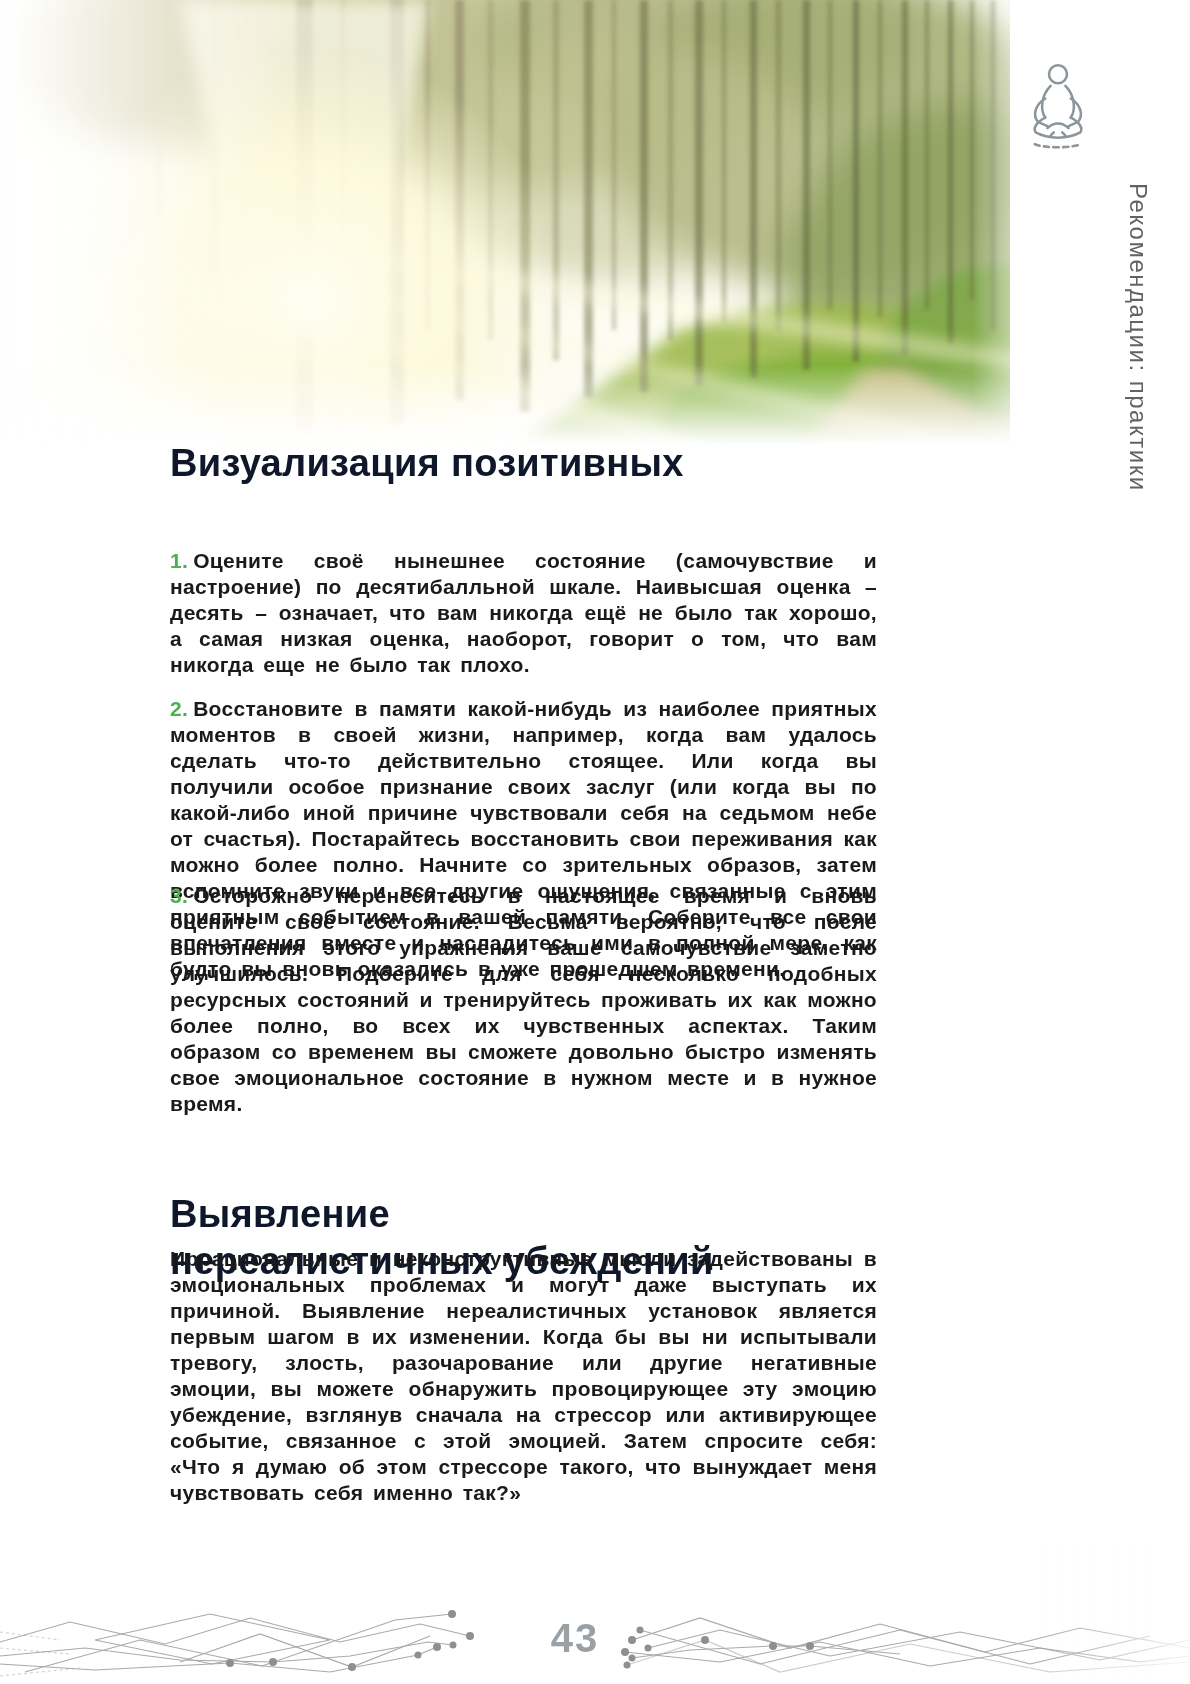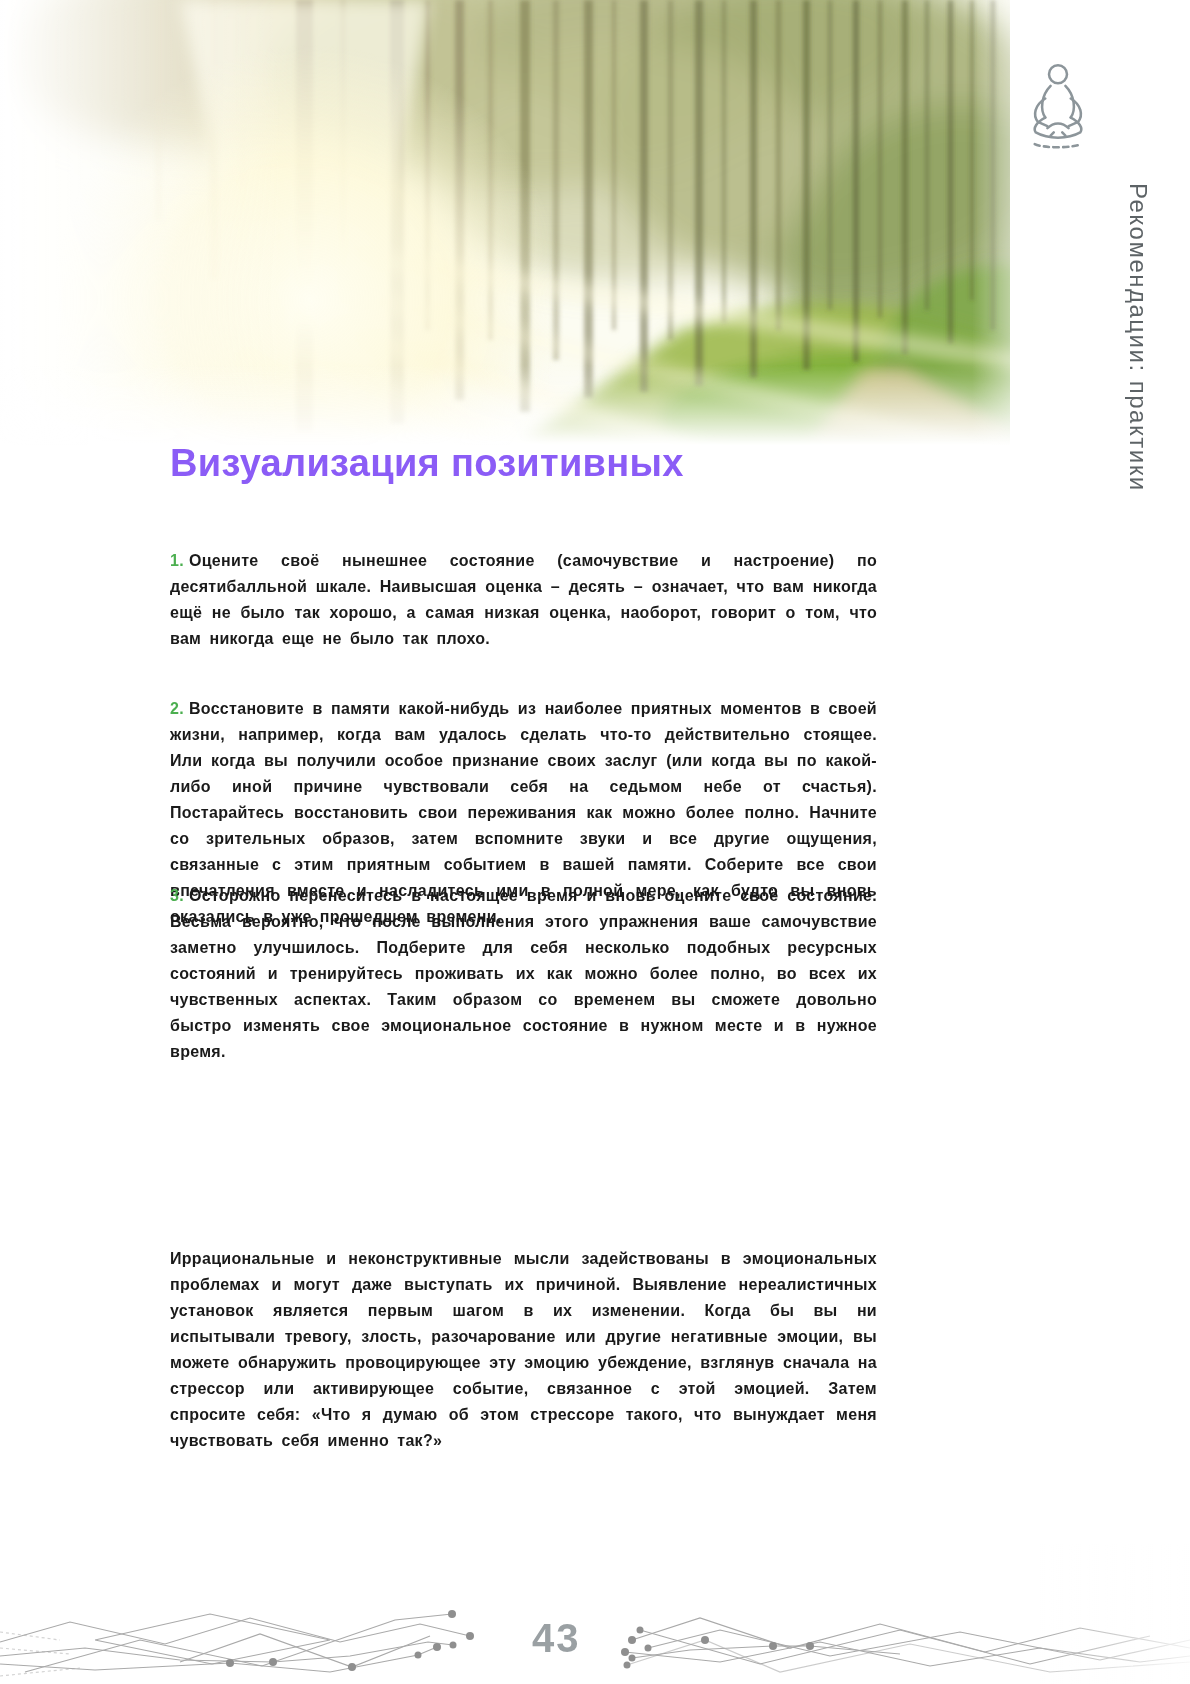--- a/index.html
+++ b/index.html
@@ -2,32 +2,32 @@
 <html><head>
 <meta charset="utf-8">
 <style>
   html,body{margin:0;padding:0;background:#ffffff;}
   .page{position:relative;width:1190px;height:1684px;background:#ffffff;overflow:hidden;
         font-family:"Liberation Sans",sans-serif;}
   .hero{position:absolute;left:0;top:0;width:1010px;height:445px;}
   .meditation{position:absolute;left:1022px;top:62px;width:72px;height:90px;color:#8c959a;}
   .vlabel{position:absolute;left:1124px;top:183px;writing-mode:vertical-rl;
           font-size:24px;letter-spacing:1.5px;color:#5d6366;font-weight:500;}
-  .title{position:absolute;left:170px;width:780px;margin:0;color:#8b5cf6;
+  .title{position:absolute;left:170px;width:780px;margin:0;color:#0f172a;
          font-size:38px;line-height:47px;font-weight:700;letter-spacing:0.3px;}
   .t1{top:440px;}
   .t2{top:1191px;}
-  .para{position:absolute;left:170px;width:707px;margin:0;font-size:16px;line-height:26px;
+  .para{position:absolute;left:170px;width:707px;margin:0;font-size:21px;line-height:26px;
         text-align:justify;color:#1a1a1a;font-weight:600;letter-spacing:0.3px;word-spacing:3.5px;}
   .p1{top:548px;}
   .p2{top:696px;}
   .p3{top:883px;}
   .p4{top:1246px;}
   .num{color:#4caf50;font-weight:700;margin-right:5px;}
-  .pagenum{position:absolute;left:532px;top:1616px;width:110px;
+  .pagenum{position:absolute;left:520px;top:1616px;width:110px;text-align:center;
            font-size:40px;color:#9aa0a3;font-weight:600;letter-spacing:2px;}
   .footer-deco{position:absolute;left:0;bottom:0;width:1190px;height:140px;}
 </style>
 </head>
 <body>
 
 <div class="page">
 
   <div class="hero">
     <svg width="1010" height="445" viewBox="0 0 1010 445">
@@ -147,20 +147,24 @@
   </p>
 
   <p class="para p2">
     <span class="num">2.</span><span>Восстановите в памяти какой-нибудь из наиболее приятных моментов в своей жизни, например, когда вам удалось сделать что-то действительно стоящее. Или когда вы получили особое признание своих заслуг (или когда вы по какой-либо иной причине чувствовали себя на седьмом небе от счастья). Постарайтесь восстановить свои переживания как можно более полно. Начните со зрительных образов, затем вспомните звуки и все другие ощущения, связанные с этим приятным событием в вашей памяти. Соберите все свои впечатления вместе и насладитесь ими в полной мере, как будто вы вновь оказались в уже прошедшем времени.</span>
   </p>
 
   <p class="para p3">
     <span class="num">3.</span><span>Осторожно перенеситесь в настоящее время и вновь оцените своё состояние. Весьма вероятно, что после выполнения этого упражнения ваше самочувствие заметно улучшилось. Подберите для себя несколько подобных ресурсных состояний и тренируйтесь проживать их как можно более полно, во всех их чувственных аспектах. Таким образом со временем вы сможете довольно быстро изменять свое эмоциональное состояние в нужном месте и в нужное время.</span>
   </p>
 
+  <h1 class="title t2">
+    <span>Выявление</span><br>
+    <span>нереалистичных убеждений</span>
+  </h1>
 
   <p class="para p4">
     <span>Иррациональные и неконструктивные мысли задействованы в эмоциональных проблемах и могут даже выступать их причиной. Выявление нереалистичных установок является первым шагом в их изменении. Когда бы вы ни испытывали тревогу, злость, разочарование или другие негативные эмоции, вы можете обнаружить провоцирующее эту эмоцию убеждение, взглянув сначала на стрессор или активирующее событие, связанное с этой эмоцией. Затем спросите себя: «Что я думаю об этом стрессоре такого, что вынуждает меня чувствовать себя именно так?»</span>
   </p>
 
   <svg class="footer-deco" viewBox="0 0 1190 140">
     <defs>
       <linearGradient id="fadeFR" x1="0" y1="0" x2="1" y2="0">
         <stop offset="0%" stop-color="#ffffff" stop-opacity="0"></stop>
           <stop offset="100%" stop-color="#ffffff" stop-opacity=".85"></stop>

